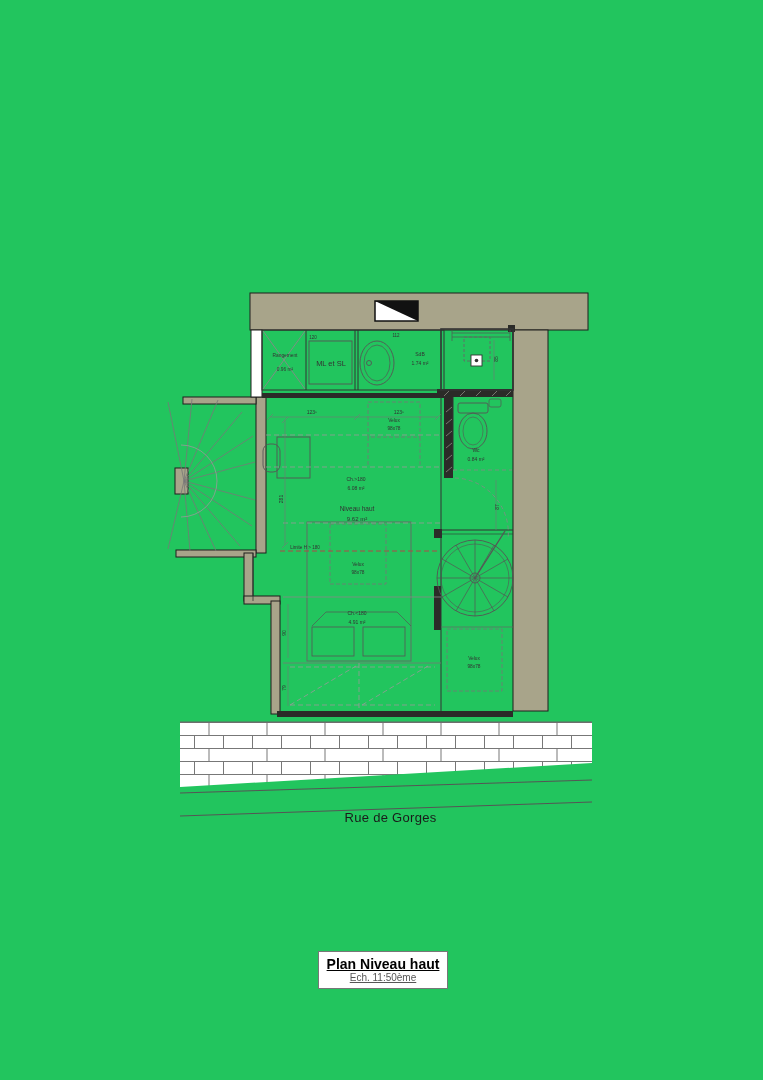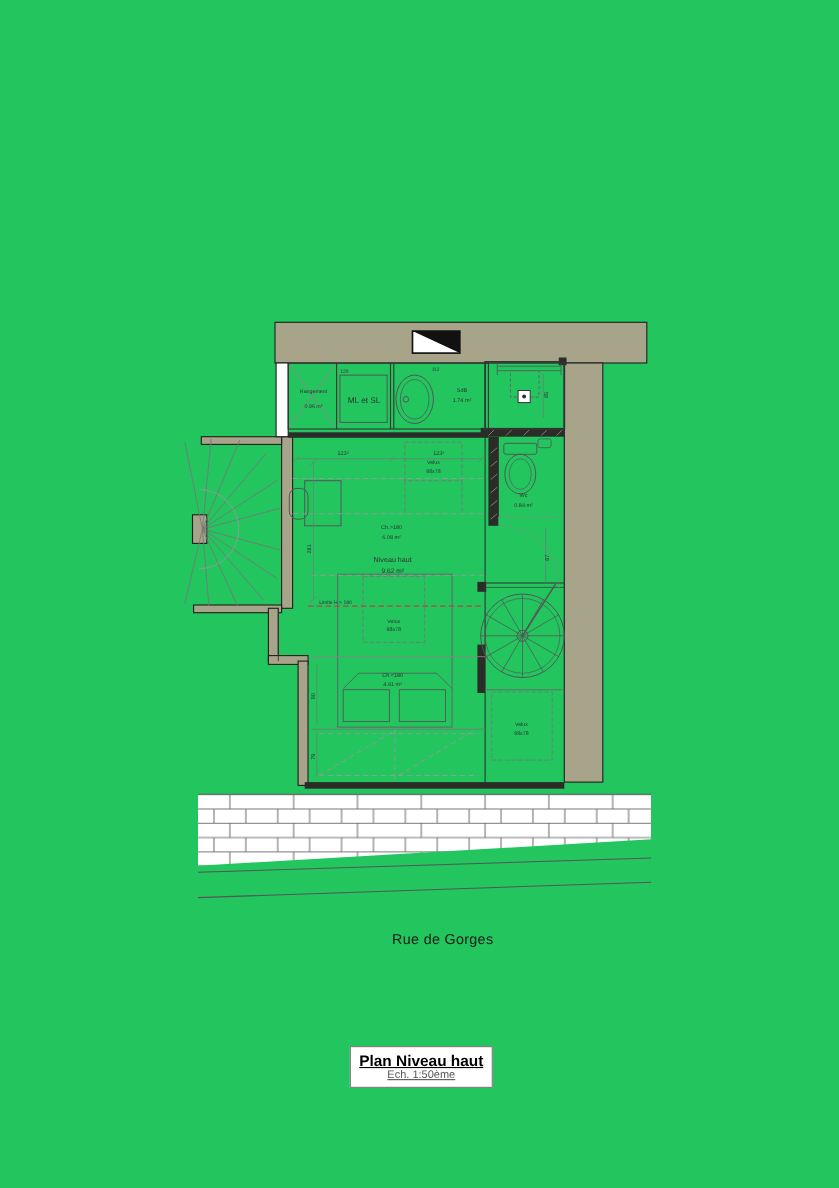--- a/index.html
+++ b/index.html
@@ -189,21 +189,21 @@
     <text x="394" y="430" font-size="4.8">98x78</text>
     <text x="358" y="566" font-size="4.8">Velux</text>
     <text x="358" y="574" font-size="4.8">98x78</text>
     <text x="474" y="660" font-size="4.8">Velux</text>
     <text x="474" y="668" font-size="4.8">98x78</text>
     <text x="305" y="549" font-size="4.6" fill="#7a4a4a">Limite H &gt; 180</text>
   </g>
 </svg>
 
 
-<div class="lbl street-label" style="left:330px;top:810px;width:145px;margin-top:36px;">Rue de Gorges</div>
+<div class="lbl street-label" style="left:318px;top:810px;width:145px;">Rue de Gorges</div>
 
 
 <div class="title-block" style="left:318px;top:951px;width:128px;height:36px;">
   <div class="main">Plan Niveau haut</div>
-  <div class="sub">Ech. 1:50ème</div>
+  <div class="sub">Ech. 11:50ème</div>
 </div>
 
 </div>
 
 </body></html>

